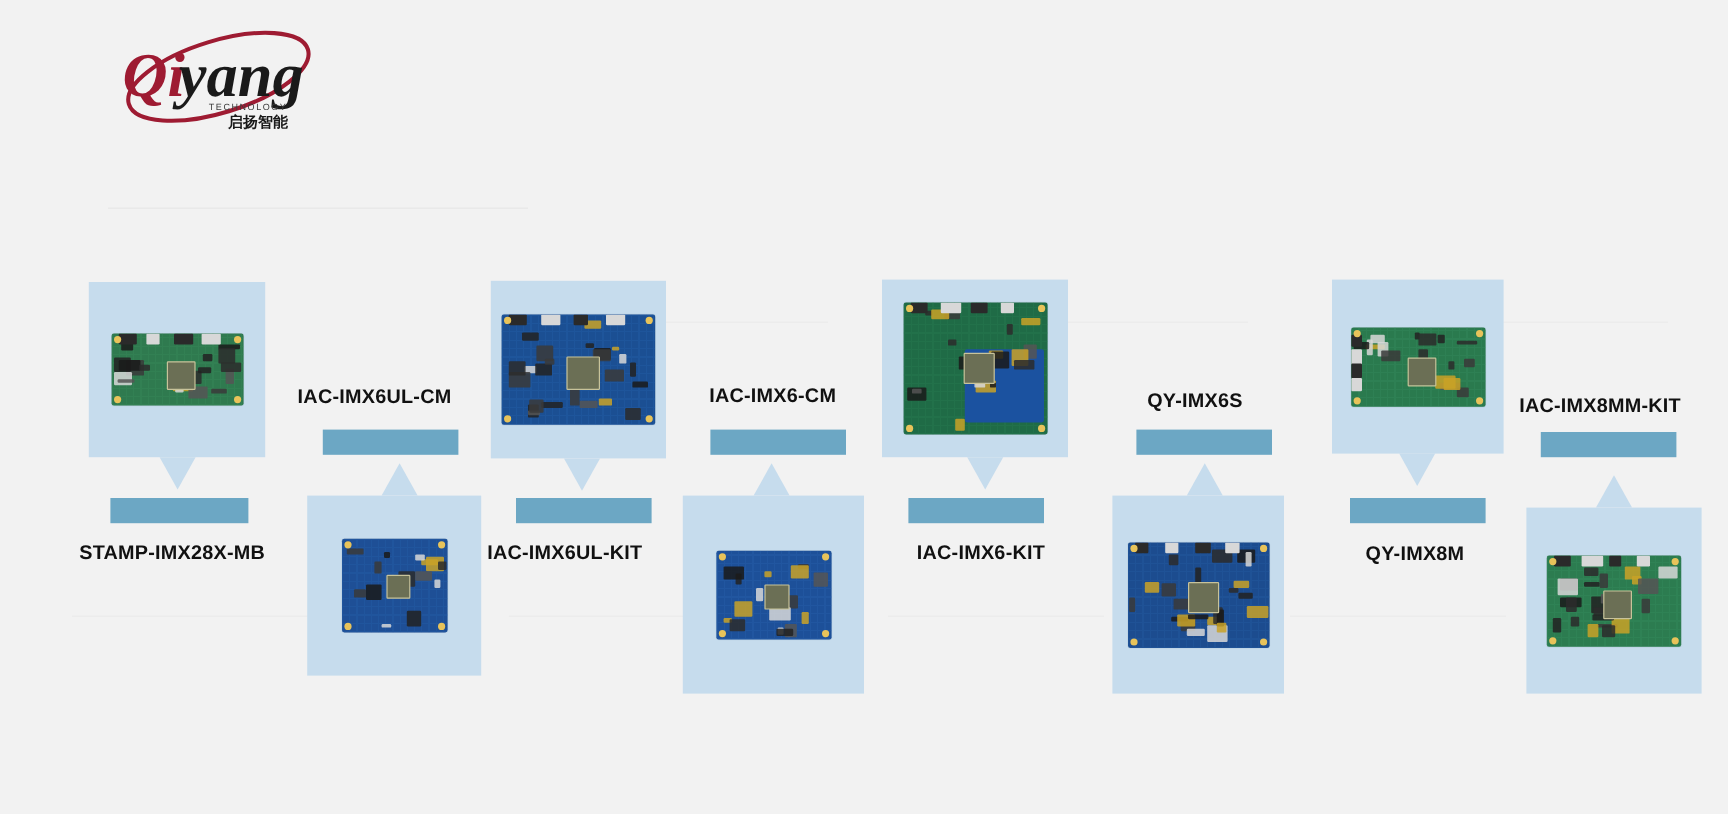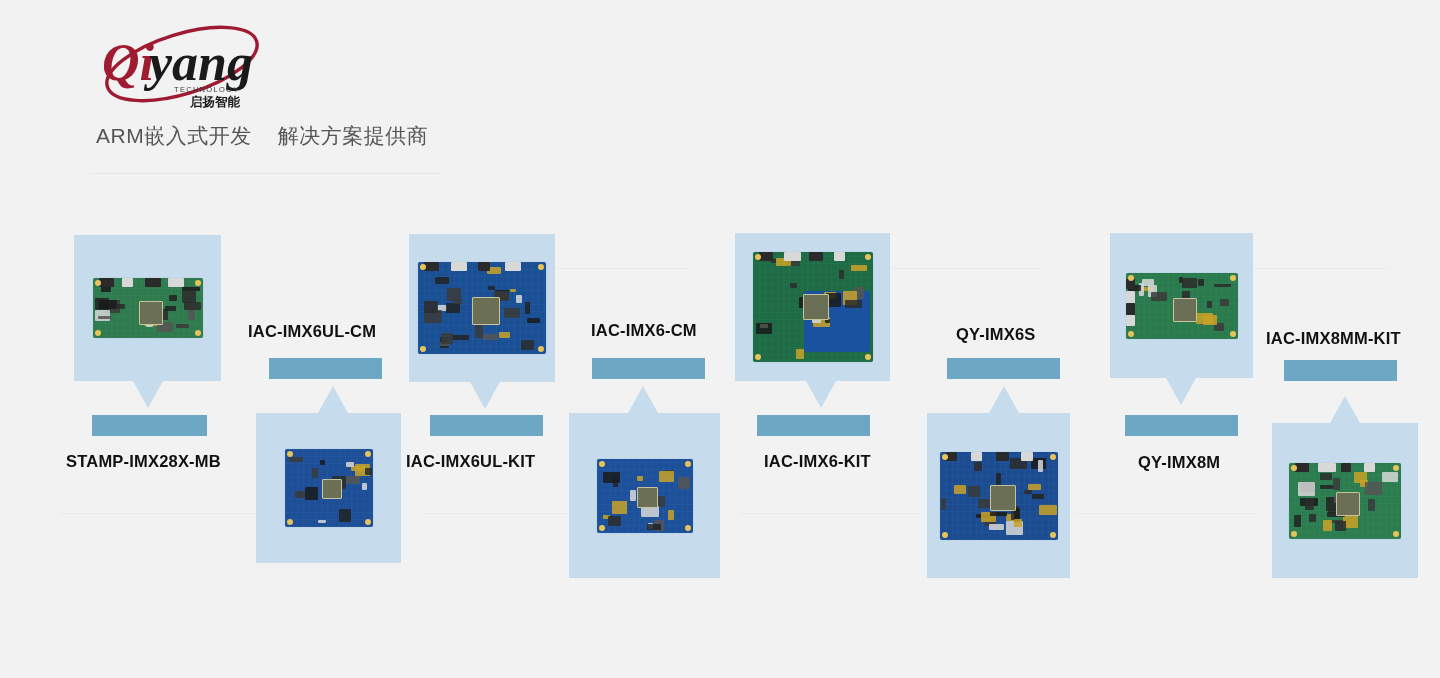--- a/index.html
+++ b/index.html
@@ -137,23 +137,20 @@
         <path d="M 12 46 A 78 30 0 0 1 168 46" fill="none" stroke="#f2f2f2" stroke-width="3.0" opacity="0.0"></path>
       </g>
 
       <text x="10" y="62" font-family="Liberation Serif, DejaVu Serif, serif" font-size="52" font-weight="bold" font-style="italic" fill="#9e1b32">Qi</text>
       <text x="57" y="62" font-family="Liberation Serif, DejaVu Serif, serif" font-size="52" font-weight="bold" font-style="italic" fill="#1a1a1a">yang</text>
       <text x="82" y="74" font-family="Liberation Sans, DejaVu Sans, sans-serif" font-size="7.5" letter-spacing="1.3" fill="#3b3b3b">TECHNOLOGY</text>
       <text x="98" y="88" font-family="DejaVu Sans, sans-serif" font-size="12.5" font-weight="bold" fill="#1a1a1a">启扬智能</text>
     </svg>
   </div>
 
-  <div id="subtitle">
-    <span>ARM嵌入式开发</span><span class="gap"></span><span>解决方案提供商</span>
-  </div>
 
   <div id="header-divider"></div>
 </div>
 
 <div id="diagram">
     <div class="faint-rule" style="left: 60px; top: 513px; width: 200px;"></div>
     <div class="faint-rule" style="left: 424px; top: 513px; width: 180px;"></div>
     <div class="faint-rule" style="left: 740px; top: 513px; width: 180px;"></div>
     <div class="faint-rule" style="left: 1075px; top: 513px; width: 180px;"></div>
     <div class="faint-rule" style="left: 530px; top: 268px; width: 160px;"></div>

